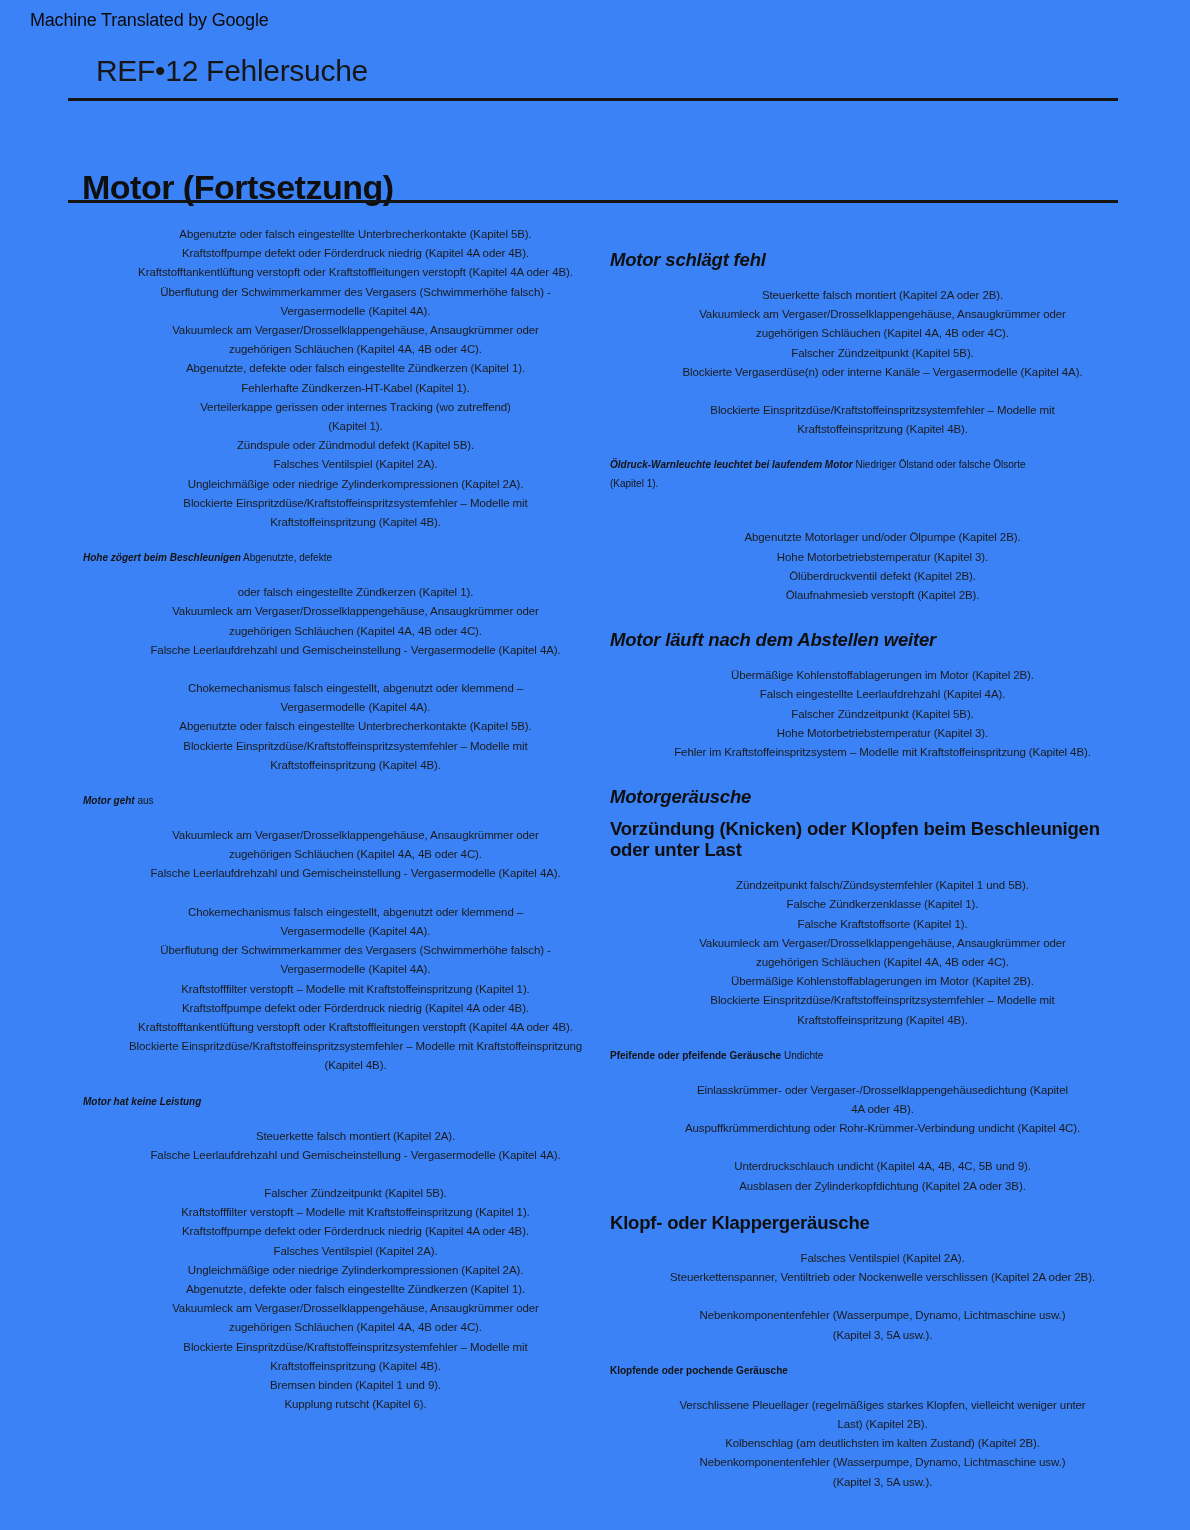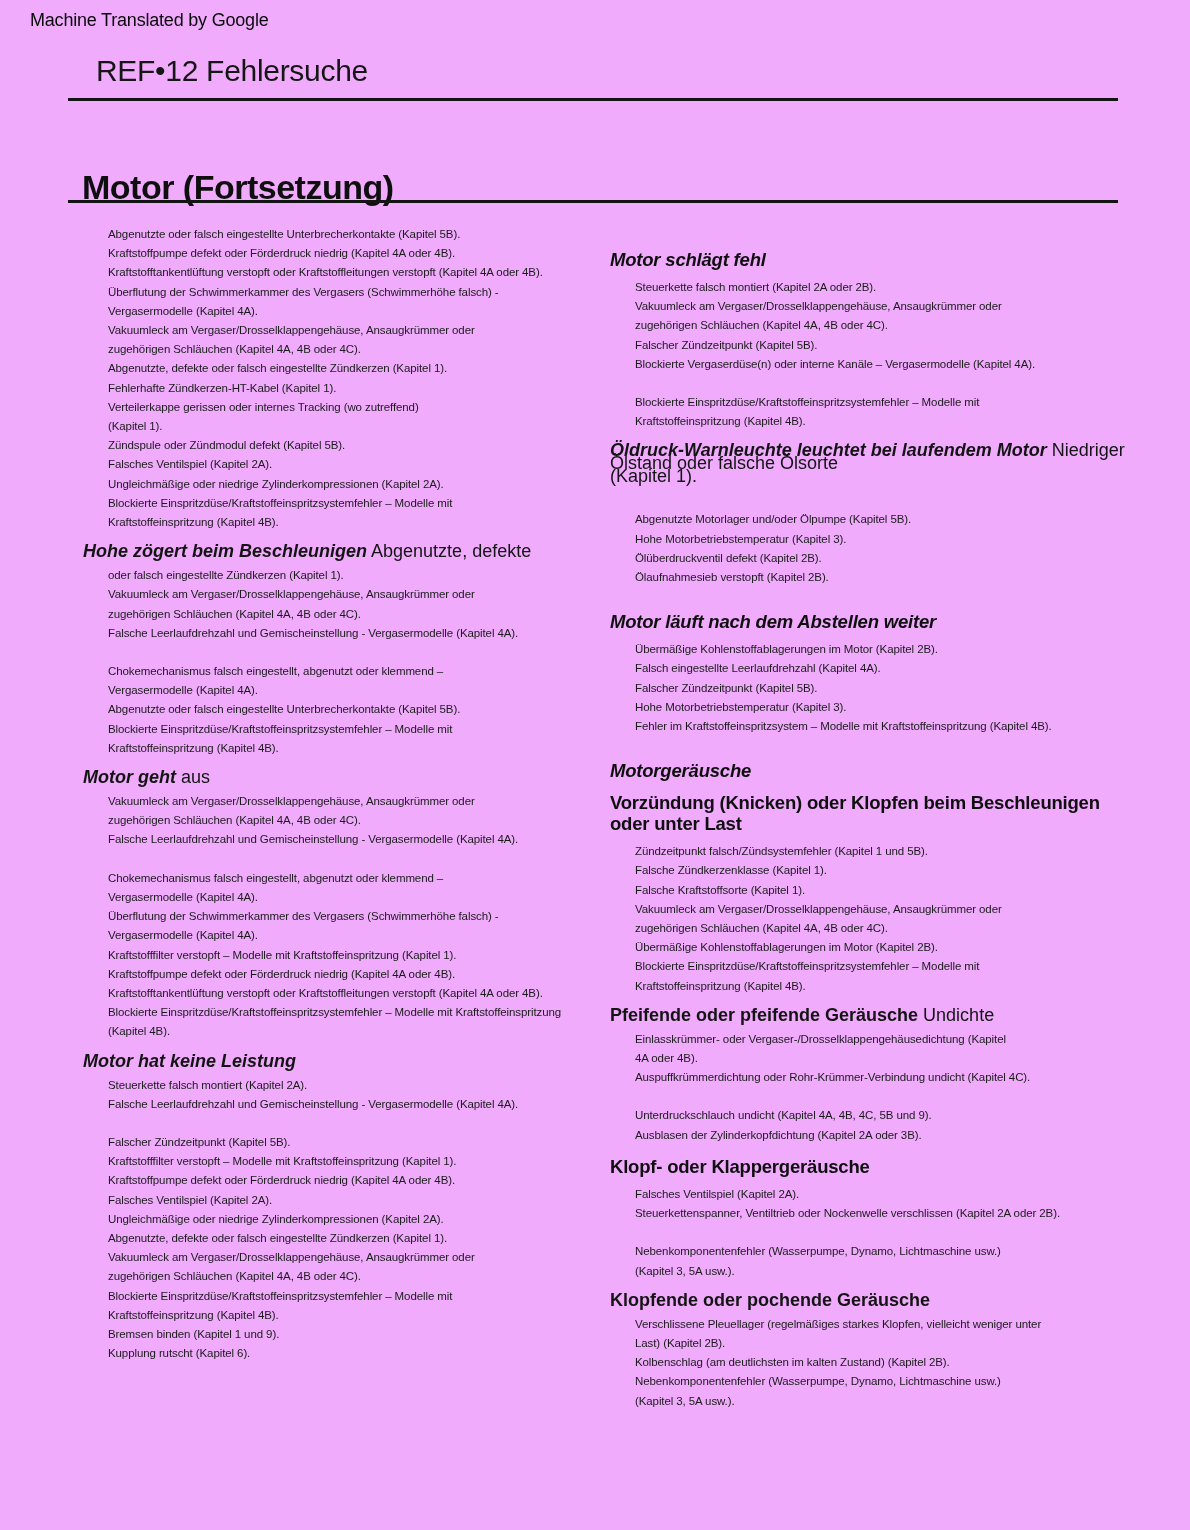--- a/index.html
+++ b/index.html
@@ -1,33 +1,33 @@
 <!DOCTYPE html>
 <html><head>
 <meta charset="utf-8">
 <style>
   html,body{margin:0;padding:0;background:#ffffff;}
-  .page{position:relative;width:1190px;height:1530px;background:#f0abfc;overflow:hidden;
+  .page{position:relative;width:1190px;height:1530px;background:#3b82f6;overflow:hidden;
         font-family:"Liberation Sans", sans-serif;color:#161616;}
   .watermark{position:absolute;left:30px;top:10px;font-size:18px;letter-spacing:-0.2px;color:#0a0a0a;}
   .ref-header{position:absolute;left:96px;top:54px;font-size:30px;letter-spacing:-0.3px;color:#161616;}
   .rule{position:absolute;left:68px;width:1050px;background:#141414;}
   .rule-top{top:98px;height:3px;}
   .rule-title{top:200px;height:3px;}
   .page-title{position:absolute;left:70px;top:156px;margin:12px;font-size:34px;font-weight:bold;
               letter-spacing:-0.5px;color:#0f0f0f;}
   .col{position:absolute;top:225px;width:520px;}
   .col-left{left:83px;}
   .col-right{left:610px;}
   .col > :first-child{margin-top:0;}
-  .list{margin:0;}
+  .list{margin:16px;text-align:center;}
   .item{margin-left:25px;font-size:11.5px;line-height:19.2px;letter-spacing:-0.1px;
         white-space:pre-line;color:#1b1b1b;}
   .spacer{height:19px;}
-  .runin{font-size:18px;line-height:13px;margin:13px 0 8px 0;white-space:pre-line;color:#141414;}
+  .runin{font-size:10px;line-height:19px;margin:13px 0 8px 0;white-space:pre-line;color:#141414;}
   .runin .lead{font-weight:bold;}
   .runin.it .lead{font-style:italic;}
   .h-large{font-size:18.5px;font-weight:bold;line-height:21px;margin:11px 0 8px 0;
            white-space:pre-line;letter-spacing:-0.2px;color:#0f0f0f;}
   .h-large.it{font-style:italic;margin-top:24px;}
 </style>
 </head>
 <body>
 
 <div class="page">
@@ -112,21 +112,21 @@
         <div class="item">Falscher Zündzeitpunkt (Kapitel 5B).</div>
         <div class="item">Blockierte Vergaserdüse(n) oder interne Kanäle – Vergasermodelle (Kapitel 4A).</div>
         <div class="spacer"></div>
         <div class="item">Blockierte Einspritzdüse/Kraftstoffeinspritzsystemfehler – Modelle mit
 Kraftstoffeinspritzung (Kapitel 4B).</div>
       </div>
       <div class="runin it"><span class="lead">Öldruck-Warnleuchte leuchtet bei laufendem Motor</span><span class="tail"> Niedriger Ölstand oder falsche Ölsorte
 (Kapitel 1).</span></div>
       <div class="list">
         <div class="spacer"></div>
-        <div class="item">Abgenutzte Motorlager und/oder Ölpumpe (Kapitel 5B).</div>
+        <div class="item">Abgenutzte Motorlager und/oder Ölpumpe (Kapitel 2B).</div>
         <div class="item">Hohe Motorbetriebstemperatur (Kapitel 3).</div>
         <div class="item">Ölüberdruckventil defekt (Kapitel 2B).</div>
         <div class="item">Ölaufnahmesieb verstopft (Kapitel 2B).</div>
       </div>
       <div class="h-large it">Motor läuft nach dem Abstellen weiter</div>
       <div class="list">
         <div class="item">Übermäßige Kohlenstoffablagerungen im Motor (Kapitel 2B).</div>
         <div class="item">Falsch eingestellte Leerlaufdrehzahl (Kapitel 4A).</div>
         <div class="item">Falscher Zündzeitpunkt (Kapitel 5B).</div>
         <div class="item">Hohe Motorbetriebstemperatur (Kapitel 3).</div>

